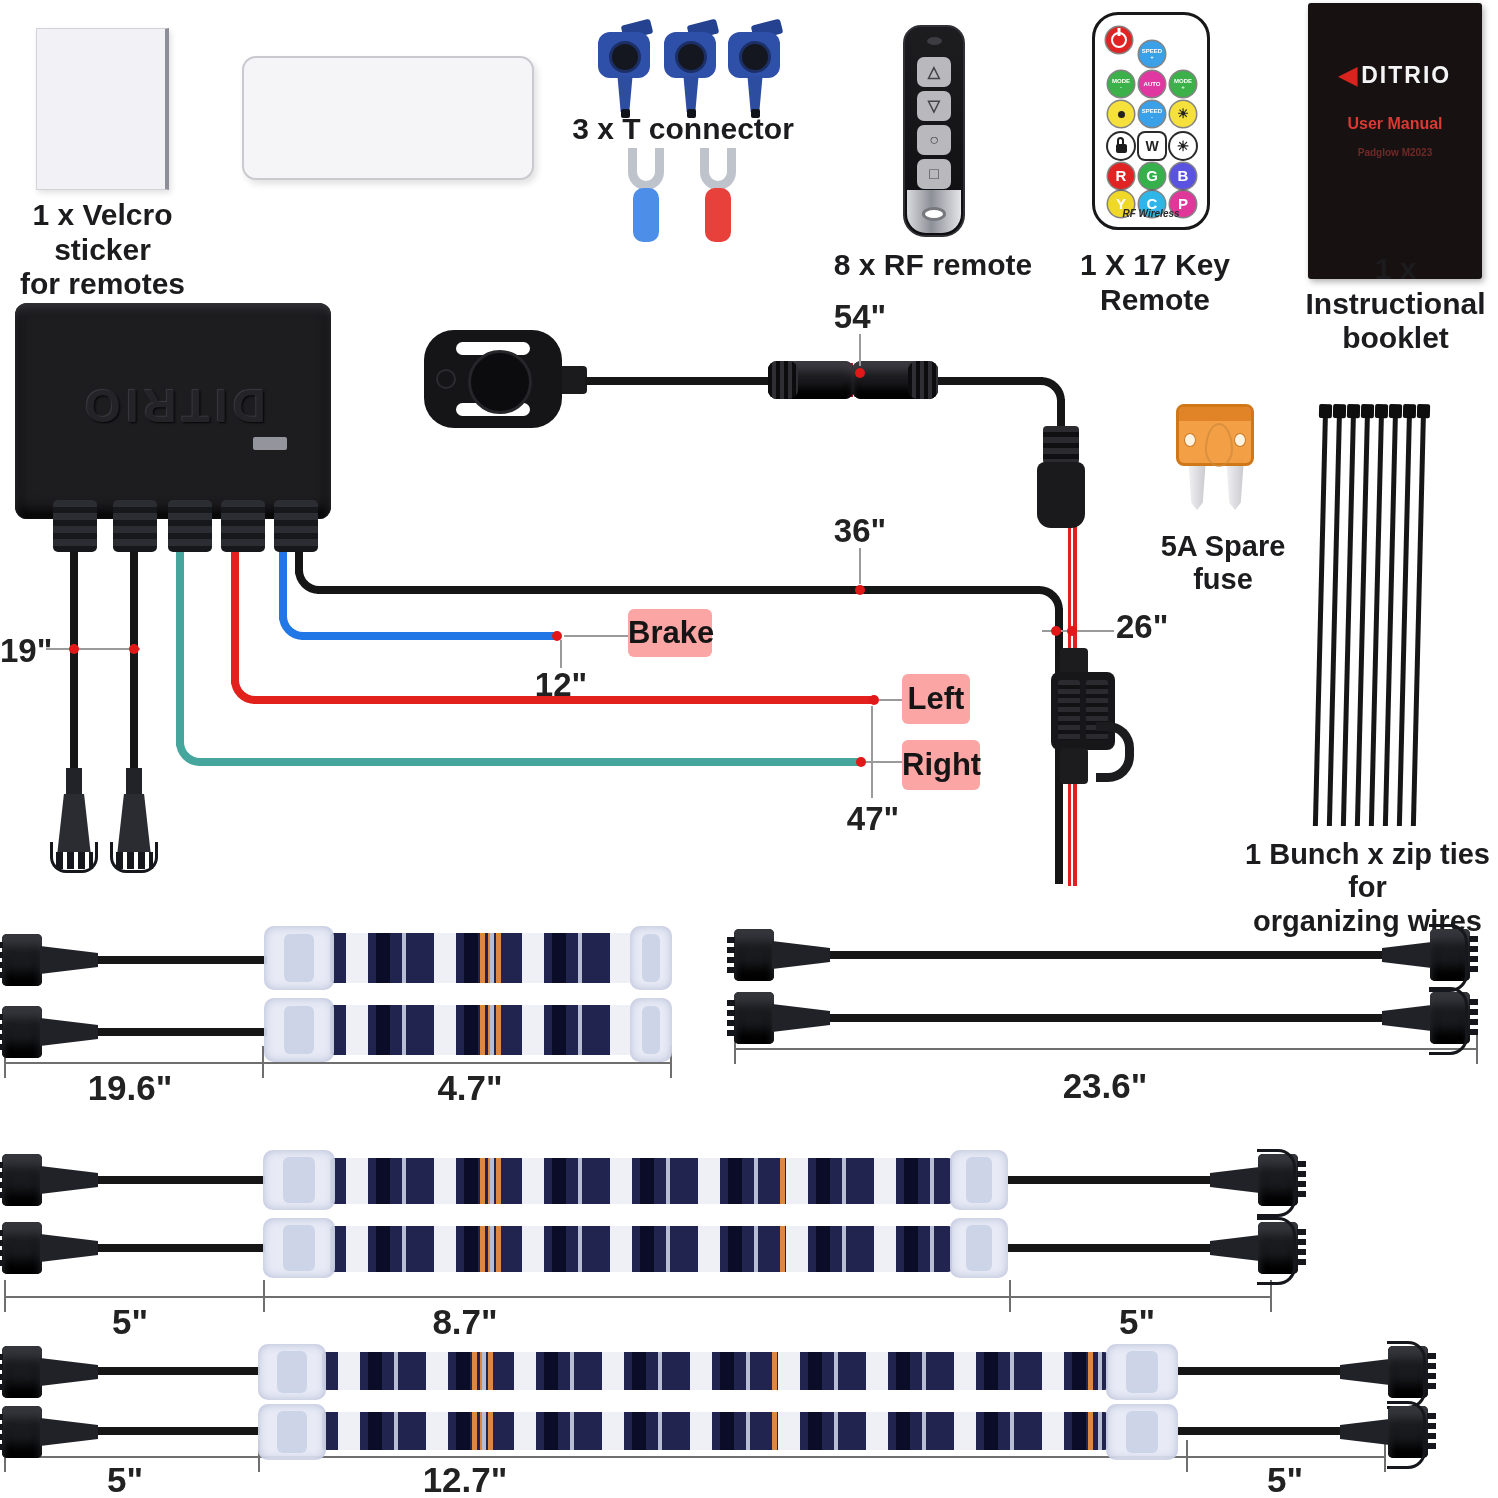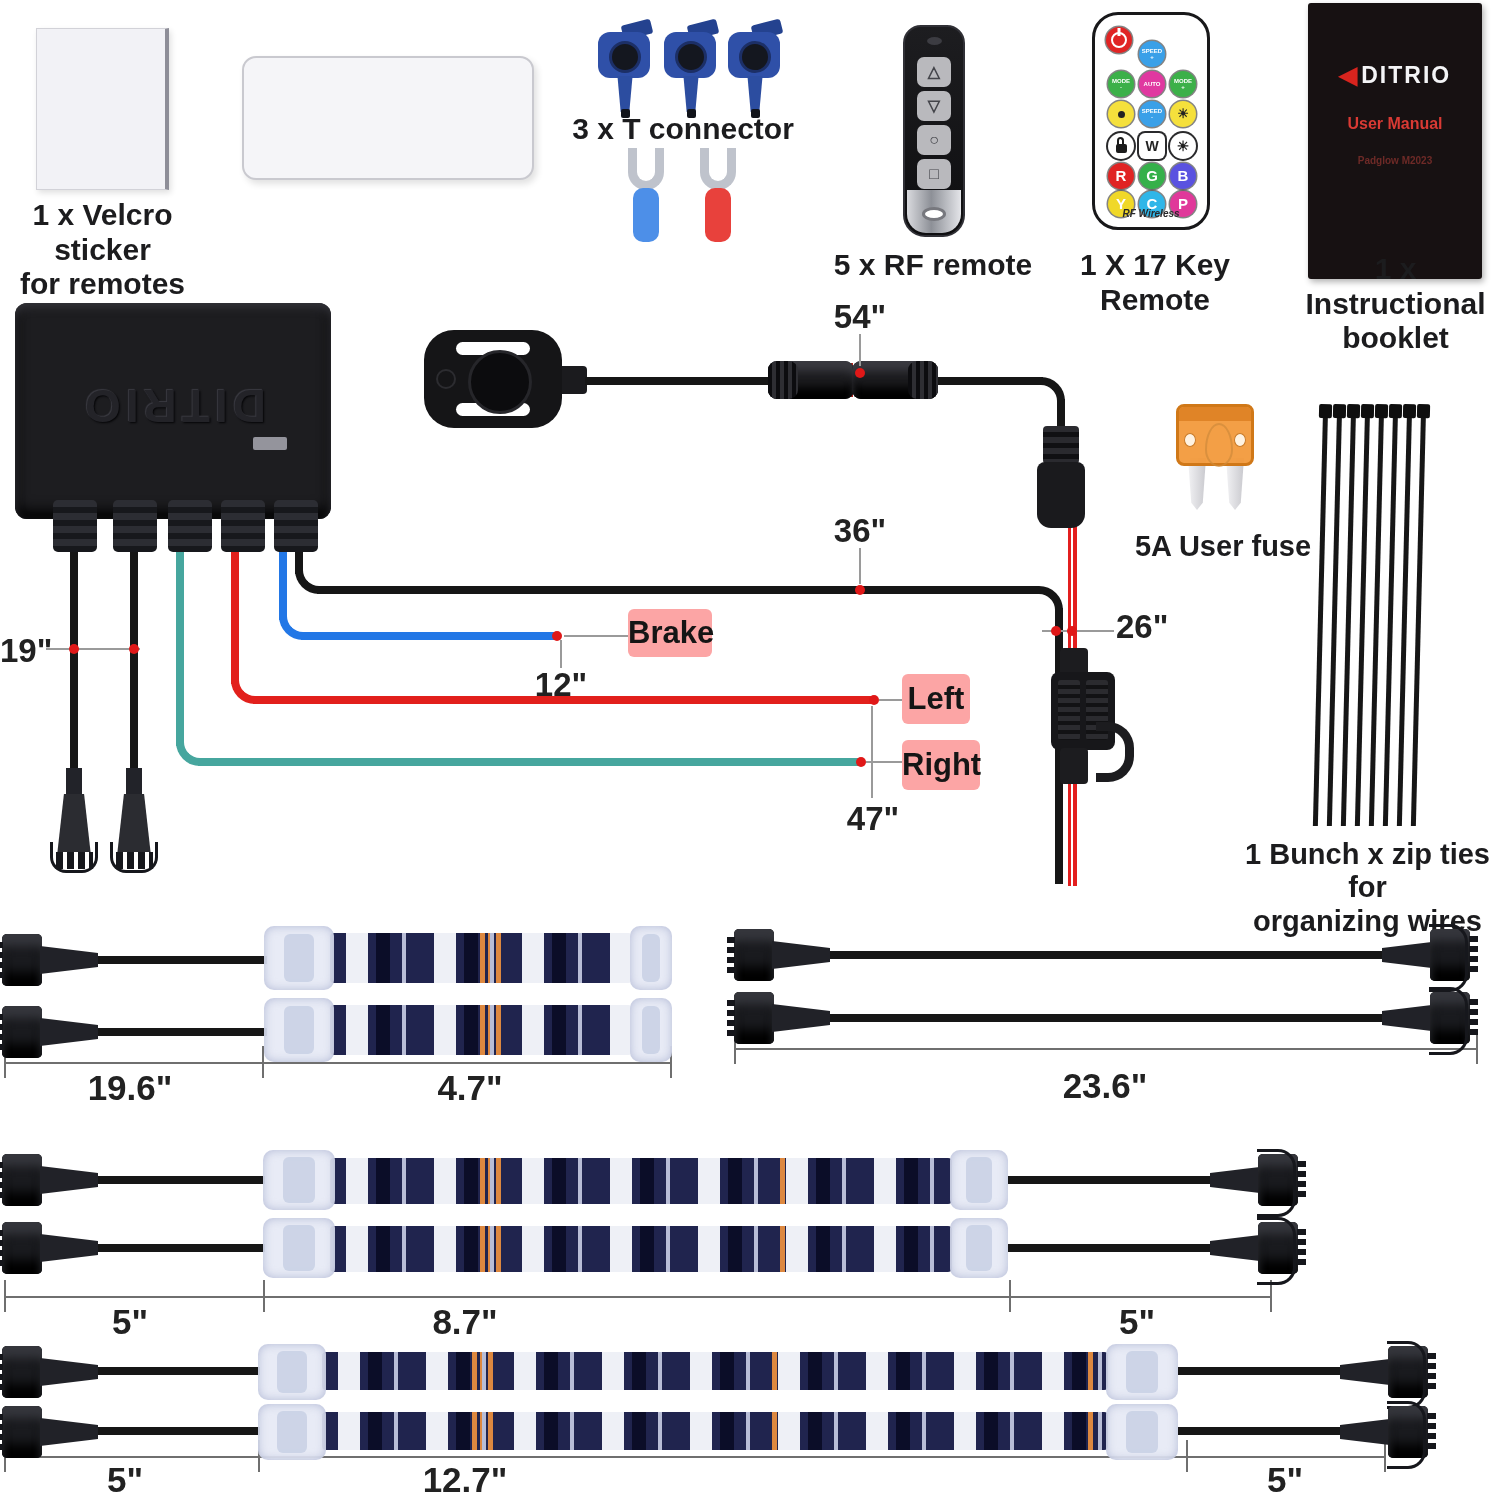--- a/index.html
+++ b/index.html
@@ -156,21 +156,21 @@
   .r17 .foot{position:absolute;left:0;bottom:8px;width:100%;text-align:center;font-size:10px;
         font-weight:700;font-style:italic;color:#28282a;}
   
   .booklet{position:absolute;left:1308px;top:3px;width:174px;height:276px;background:#171112;
         border-radius:3px;box-shadow:2px 3px 6px rgba(0,0,0,.3);}
   .booklet .brandrow{position:absolute;left:0;top:58px;width:100%;text-align:center;color:#f4f4f6;
         font-weight:700;font-size:23px;letter-spacing:2px;}
   .booklet .brandrow .arr{color:#d8241e;font-size:24px;margin-right:2px;}
   .booklet .um{position:absolute;left:0;top:112px;width:100%;text-align:center;color:#d93a34;
         font-weight:700;font-size:16px;}
-  .booklet .sub{position:absolute;left:0;top:152px;width:100%;text-align:center;color:#6e2a27;
+  .booklet .sub{position:absolute;left:0;top:144px;width:100%;text-align:center;color:#6e2a27;
         font-weight:700;font-size:10px;}
 </style>
 </head>
 <body>
 
 <div id="stage">
 
   <div class="velcro"></div>
   <div class="label" style="left:0;top:198px;width:205px;">1 x Velcro sticker
 for remotes</div>
@@ -212,21 +212,21 @@
   <div class="rfremote">
     <div class="hole"></div>
     <div class="rbtn" style="top:30px;">△</div>
     <div class="rbtn" style="top:64px;">▽</div>
     <div class="rbtn" style="top:98px;">○</div>
     <div class="rbtn" style="top:132px;">□</div>
     <div class="chrome">
         <div class="ring"></div>
       </div>
   </div>
-  <div class="label" style="left:828px;top:248px;width:210px;">5 x RF remote</div>
+  <div class="label" style="left:828px;top:248px;width:210px;">8 x RF remote</div>
 
   <div class="r17">
     <div class="k" style="left:11px;top:12px;background:#e02424;"><span class="icon-power"></span></div>
     <div class="k" style="left:44px;top:26px;background:#3aa0e8;">SPEED
 +</div>
     <div class="k" style="left:13px;top:56px;background:#3cb049;">MODE
 -</div>
     <div class="k" style="left:44px;top:56px;background:#e038a0;">AUTO</div>
     <div class="k" style="left:75px;top:56px;background:#3cb049;">MODE
 +</div>
@@ -357,21 +357,21 @@
   <div class="meas" style="left:1116px;top:608px;width:80px;text-align:left;">26"</div>
 
   <div class="fuse-prong" style="left:1188px;top:458px;"></div>
   <div class="fuse-prong" style="left:1226px;top:458px;"></div>
   <div class="fuse-body">
     <div class="band"></div>
     <div class="hole" style="left:5px;"></div>
       <div class="hole" style="right:5px;"></div>
     <div class="elem"></div>
   </div>
-  <div class="label" style="left:1128px;top:530px;width:190px;font-size:29px;">5A User fuse</div>
+  <div class="label" style="left:1128px;top:530px;width:190px;font-size:29px;">5A Spare fuse</div>
 
   <div class="abs" style="left:1318px;top:406px;display:flex;gap:9px;">
     <div class="ztie"></div>
       <div class="ztie"></div>
       <div class="ztie"></div>
       <div class="ztie"></div>
     <div class="ztie"></div>
       <div class="ztie"></div>
       <div class="ztie"></div>
       <div class="ztie"></div>

